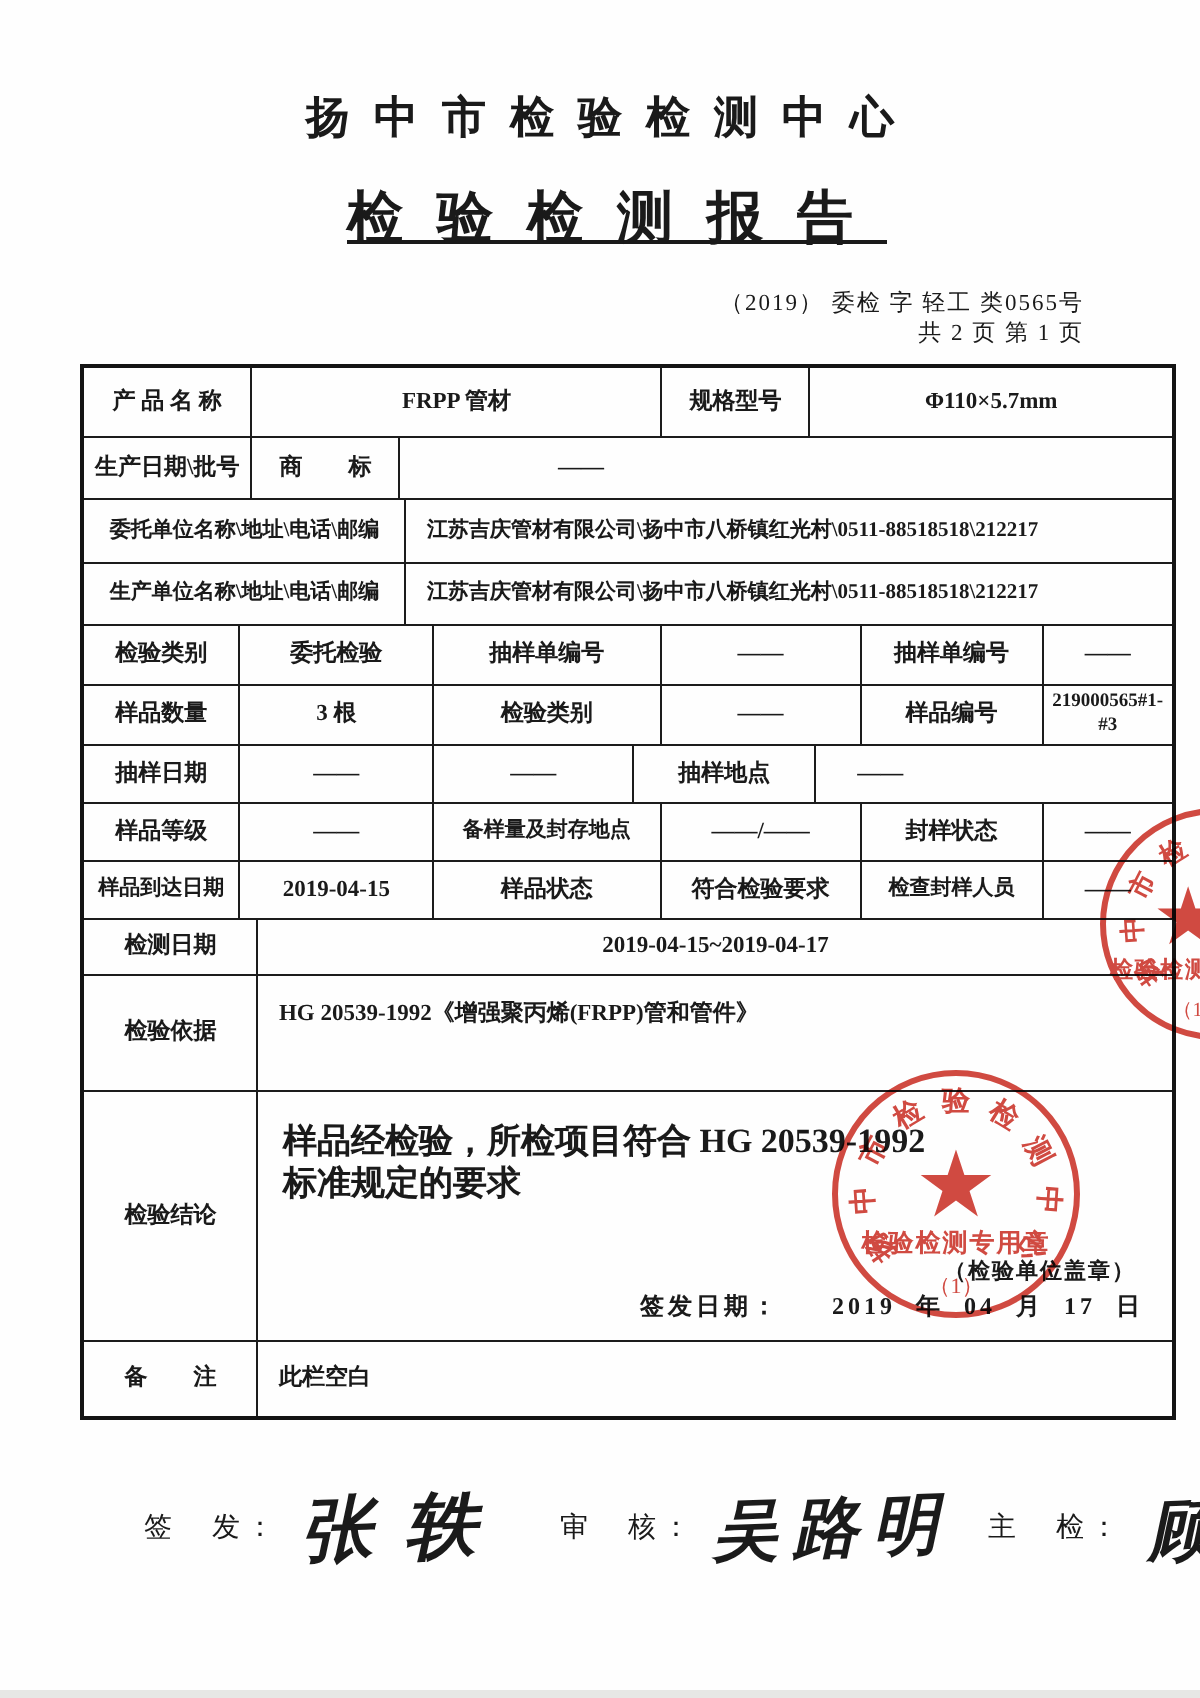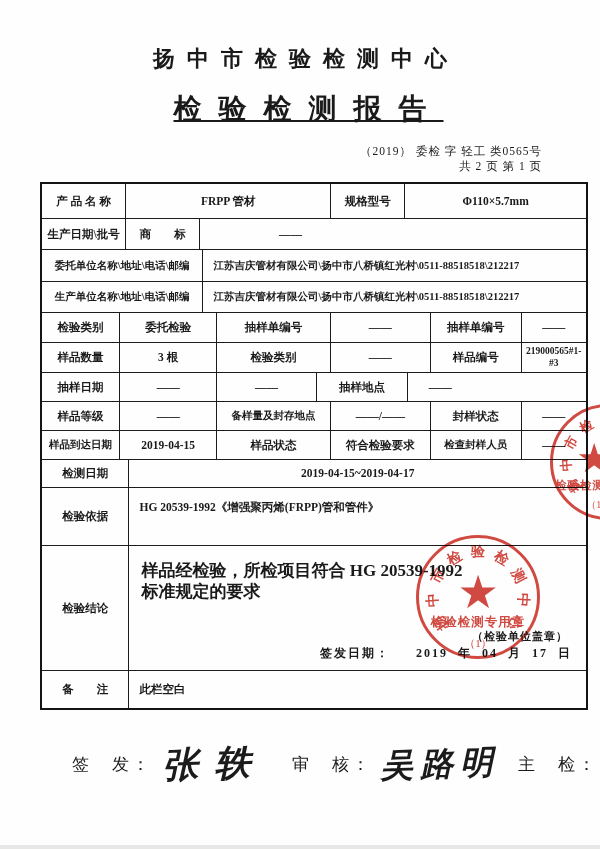--- a/index.html
+++ b/index.html
@@ -92,21 +92,21 @@
   .seal-edge{left:550px;top:404px;width:116px;height:116px;}
   .seal-edge .seal-star{font-size:40px;}
   .seal-edge .seal-line{font-size:11.5px;letter-spacing:1px;}
   .seal-edge .seal-num{font-size:10px;}
   
   .sign-row{
     display:flex;align-items:center;
     margin:26px 0 0 72px;
     height:56px;
   }
-  .sign-label{font-size:17px;letter-spacing:3px;white-space:nowrap;}
+  .sign-label{font-size:14px;letter-spacing:3px;white-space:nowrap;}
   .sign-name{
     font-family:"DejaVu Sans","Liberation Sans",sans-serif;
     font-weight:600;font-style:italic;
     color:#1b1b1b;
     white-space:nowrap;
     transform:rotate(-2deg);
   }
   .sign-name.n1{font-size:36px;letter-spacing:16px;margin:0 26px 0 10px;}
   .sign-name.n2{font-size:33px;letter-spacing:7px;margin:0 18px 0 8px;}
   .sign-name.n3{font-size:33px;letter-spacing:18px;margin-left:12px;}

